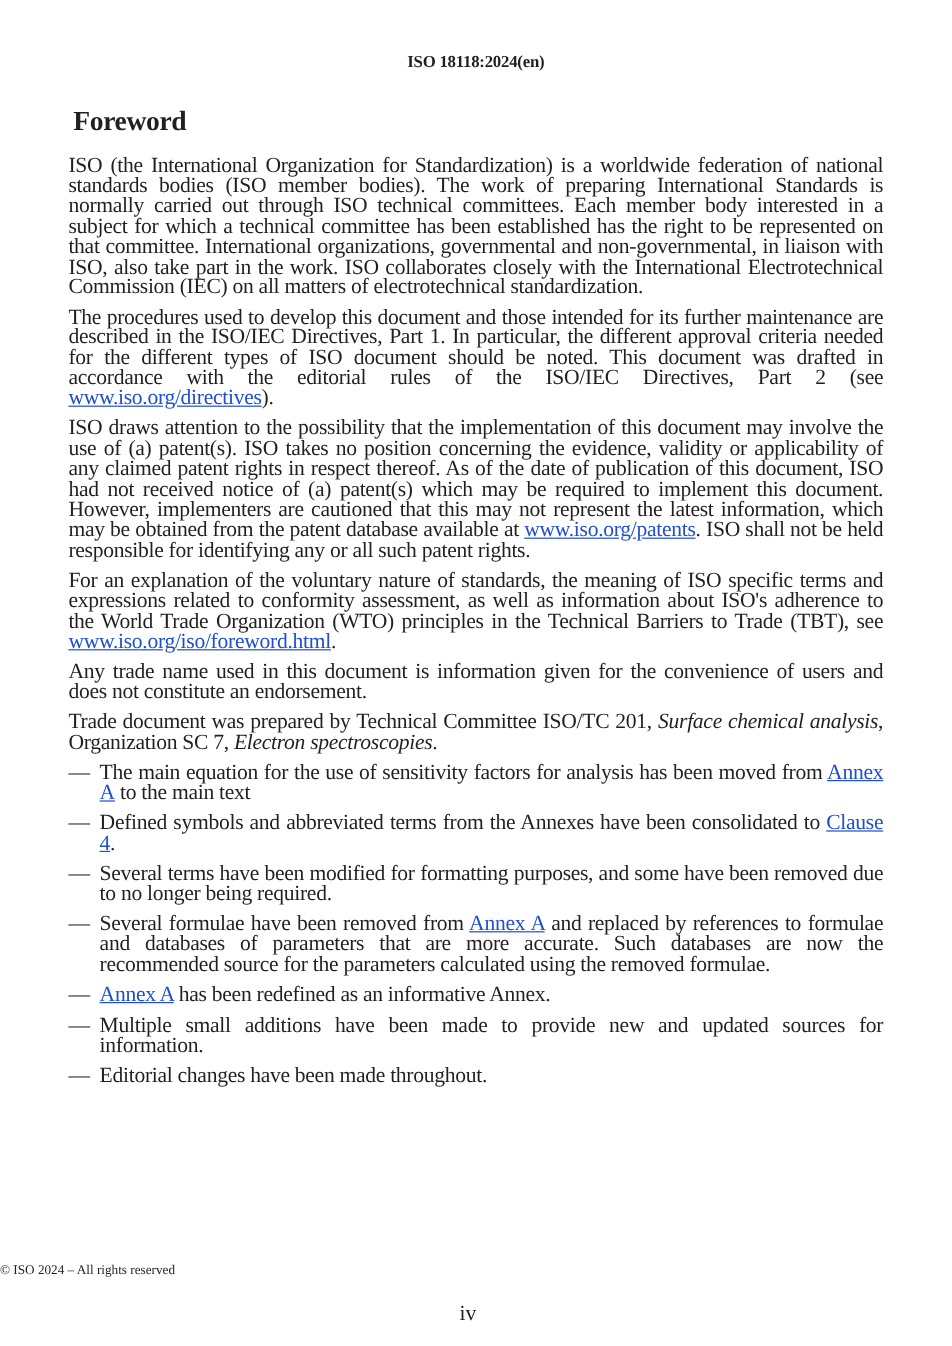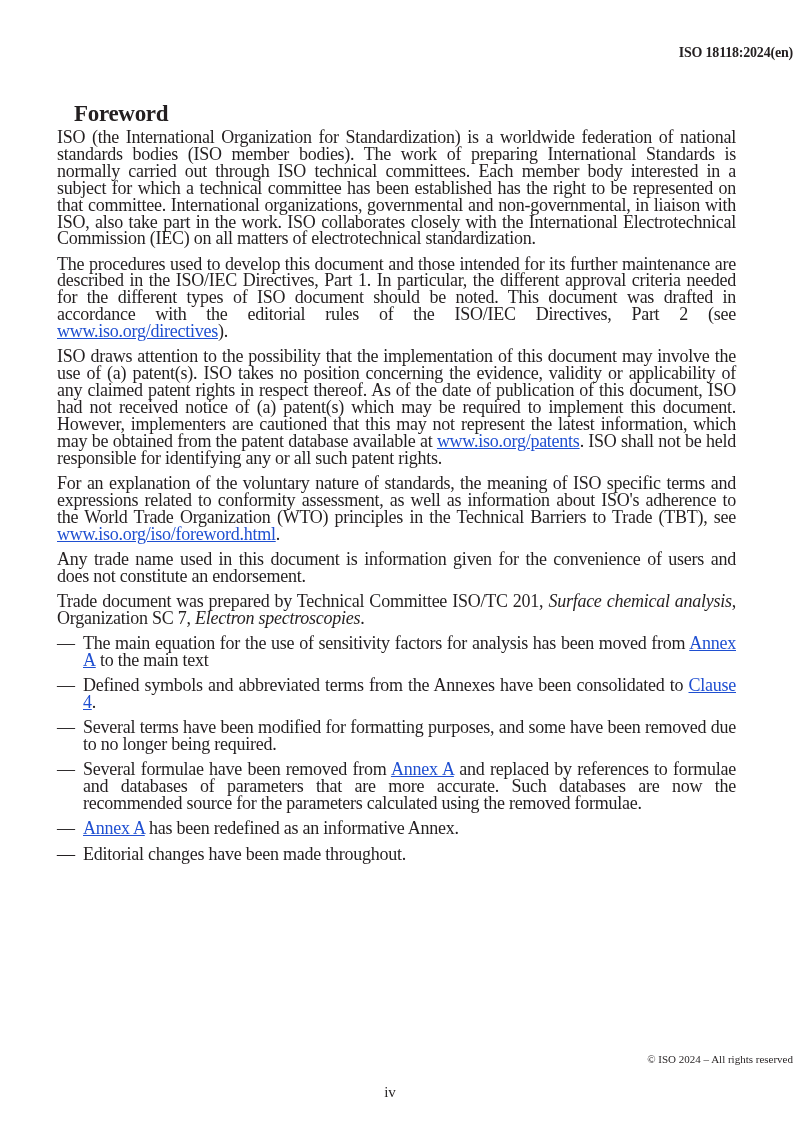--- a/index.html
+++ b/index.html
@@ -13,30 +13,30 @@
       position: relative;
       overflow: hidden;
       font-family: "Liberation Serif", "DejaVu Serif", serif;
       color: #231f20;
     }
     .page-header {
       position: absolute;
       top: 45px;
       left: 0;
       width: 793px;
-      text-align: right;
+      text-align: center;
       font-size: 14px;
       font-weight: bold;
       letter-spacing: -0.2px;
     }
     .page-title {
       position: absolute;
       top: 84px;
       left: 57px;
-      margin: 17px;
+      margin: 4px;
       font-size: 23px;
       font-weight: bold;
       letter-spacing: -0.3px;
     }
     .content {
       position: absolute;
       top: 129px;
       left: 57px;
       width: 679px;
       font-size: 18px;
@@ -65,30 +65,30 @@
     .change-list li .dash {
       position: absolute;
       left: 0;
       top: 0;
     }
     .footer-copyright {
       position: absolute;
       top: 1053px;
       left: 0;
       width: 793px;
-      text-align: right;
+      text-align: left;
       font-size: 11px;
     }
     .footer-page {
       position: absolute;
       top: 1084px;
       left: 0;
       width: 780px;
       text-align: center;
-      font-size: 15px;
+      font-size: 18px;
     }
     em { font-style: italic; }
   </style>
 </head>
 <body>
 
 <div class="page-header">ISO 18118:2024(en)</div>
 
 <h1 class="page-title">Foreword</h1>
 
@@ -107,21 +107,21 @@
   <p><span>Trade document was prepared by Technical Committee ISO/TC 201, </span><em>Surface chemical analysis</em><span>, Organization SC 7, </span><em>Electron spectroscopies</em><span>.</span></p>
 
 
 
   <ul class="change-list">
     <li><span class="dash">—</span><span>The main equation for the use of sensitivity factors for analysis has been moved from </span><a href="#">Annex A</a><span> to the main text</span></li>
     <li><span class="dash">—</span><span>Defined symbols and abbreviated terms from the Annexes have been consolidated to </span><a href="#">Clause 4</a><span>.</span></li>
     <li><span class="dash">—</span><span>Several terms have been modified for formatting purposes, and some have been removed due to no longer being required.</span></li>
     <li><span class="dash">—</span><span>Several formulae have been removed from </span><a href="#">Annex A</a><span> and replaced by references to formulae and databases of parameters that are more accurate. Such databases are now the recommended source for the parameters calculated using the removed formulae.</span></li>
     <li><span class="dash">—</span><a href="#">Annex A</a><span> has been redefined as an informative Annex.</span></li>
-    <li><span class="dash">—</span></li>
+    <li><span class="dash">—</span><span>Multiple small additions have been made to provide new and updated sources for information.</span></li>
     <li><span class="dash">—</span><span>Editorial changes have been made throughout.</span></li>
   </ul>
 
 
 </div>
 
 <div class="footer-copyright">© ISO 2024 – All rights reserved</div>
 <div class="footer-page">iv</div>
 
 </body></html>

